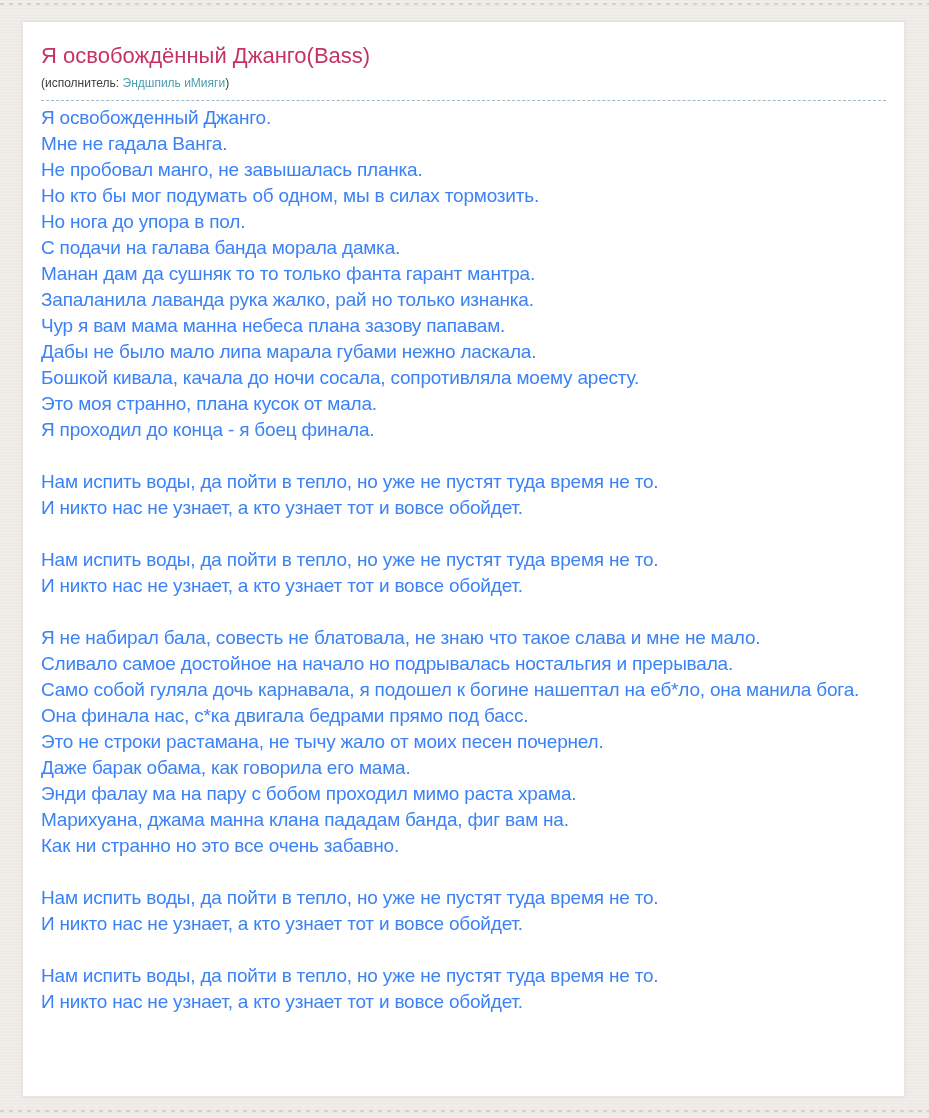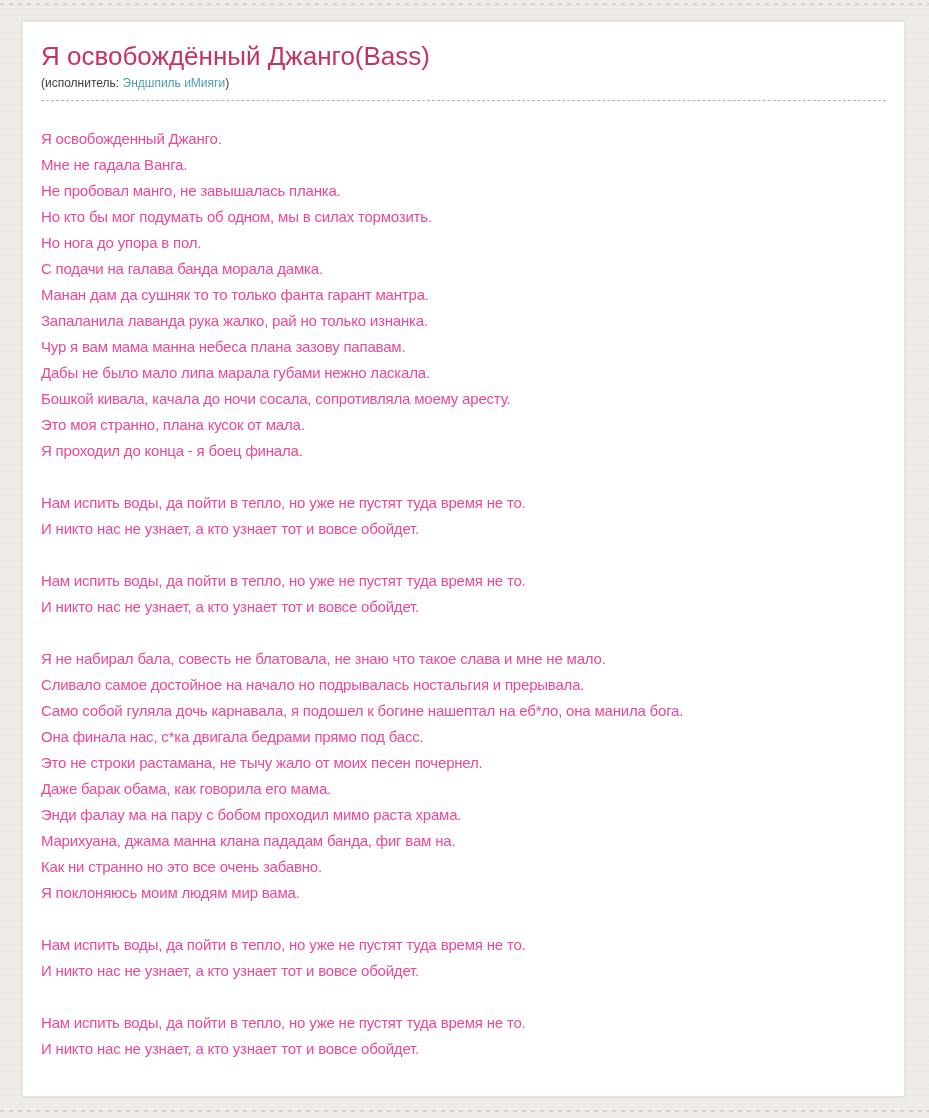--- a/index.html
+++ b/index.html
@@ -35,44 +35,44 @@
     width: 883px;
     height: 1076px;
     box-sizing: border-box;
     background: #ffffff;
     border: 1px solid #e7e4de;
     box-shadow: 0 0 4px rgba(0,0,0,0.05);
     padding: 14px 18px 0 18px;
   }
   .page-title {
     margin: 5px 0 0 0;
-    font-size: 26px;
+    font-size: 22px;
     font-weight: 400;
     line-height: 30px;
     color: #c53366;
     letter-spacing: 0;
   }
   .artist-line {
     margin: 2px 0 0 0;
     font-size: 12px;
     line-height: 20px;
     color: #3c3c3c;
     padding-bottom: 7px;
     border-bottom: 1px dashed #9fb9c6;
   }
   .artist-link {
     color: #4d9cae;
     text-decoration: none;
     cursor: pointer;
   }
   .lyrics {
-    margin-top: 25px;
-    font-size: 15px;
+    margin-top: 4px;
+    font-size: 19px;
     line-height: 26px;
-    color: #ec4899;
+    color: #3b82f6;
     letter-spacing: -0.2px;
   }
   .lyric-line {
     min-height: 26px;
     white-space: nowrap;
   }
 </style>
 </head>
 <body>
 
@@ -110,21 +110,20 @@
         <div class="lyric-line"></div>
         <div class="lyric-line">Я не набирал бала, совесть не блатовала, не знаю что такое слава и мне не мало.</div>
         <div class="lyric-line">Сливало самое достойное на начало но подрывалась ностальгия и прерывала.</div>
         <div class="lyric-line">Само собой гуляла дочь карнавала, я подошел к богине нашептал на еб*ло, она манила бога.</div>
         <div class="lyric-line">Она финала нас, с*ка двигала бедрами прямо под басс.</div>
         <div class="lyric-line">Это не строки растамана, не тычу жало от моих песен почернел.</div>
         <div class="lyric-line">Даже барак обама, как говорила его мама.</div>
         <div class="lyric-line">Энди фалау ма на пару с бобом проходил мимо раста храма.</div>
         <div class="lyric-line">Марихуана, джама манна клана пададам банда, фиг вам на.</div>
         <div class="lyric-line">Как ни странно но это все очень забавно.</div>
-        <div class="lyric-line">Я поклоняюсь моим людям мир вама.</div>
         <div class="lyric-line"></div>
         <div class="lyric-line">Нам испить воды, да пойти в тепло, но уже не пустят туда время не то.</div>
         <div class="lyric-line">И никто нас не узнает, а кто узнает тот и вовсе обойдет.</div>
         <div class="lyric-line"></div>
         <div class="lyric-line">Нам испить воды, да пойти в тепло, но уже не пустят туда время не то.</div>
         <div class="lyric-line">И никто нас не узнает, а кто узнает тот и вовсе обойдет.</div>
       </div>
   </div>
 </div>
 

